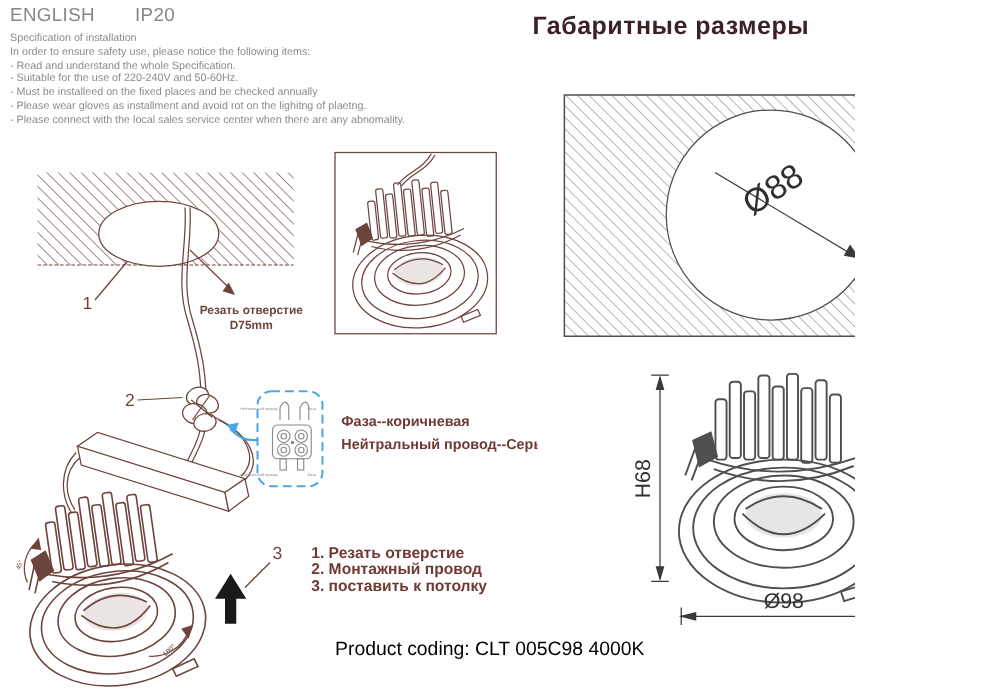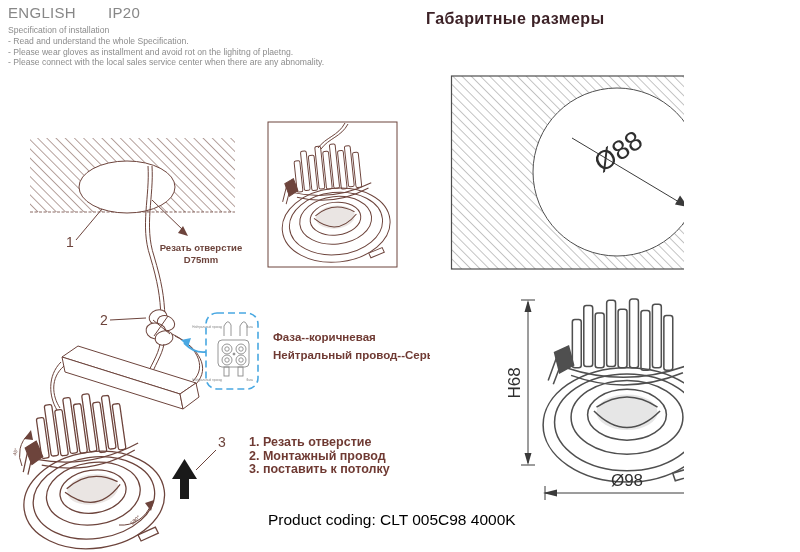--- a/index.html
+++ b/index.html
@@ -3,21 +3,21 @@
 <meta charset="utf-8">
 <style>
   html,body{margin:0;padding:0;background:#ffffff;}
   .canvas{
     position:relative;width:684px;height:552px;background:#ffffff;overflow:hidden;
     font-family:"Liberation Sans","DejaVu Sans",sans-serif;
   }
   .abs{position:absolute;}
   .hdr{font-size:15px;color:#878787;letter-spacing:.3px;}
   .spec{font-size:8.6px;line-height:10.8px;color:#8c8c8c;white-space:nowrap;}
-  .ru-title{font-size:16px;font-weight:600;color:#3c2126;letter-spacing:.4px;}
+  .ru-title{font-size:20px;font-weight:600;color:#3c2126;letter-spacing:.4px;}
   .coding{font-size:15.5px;color:#000000;}
   svg{display:block;}
   svg text{font-family:"Liberation Sans","DejaVu Sans",sans-serif;}
   .maroon-draw{color:#6d443c;}
   .gray-draw{color:#4f4f4f;}
 </style>
 </head>
 <body>
 
 <div class="canvas">
@@ -50,21 +50,24 @@
         </g>
       </symbol>
     </defs>
   </svg>
 
   <div class="abs hdr" style="left:8px;top:4px;">ENGLISH</div>
   <div class="abs hdr" style="left:108px;top:4px;">IP20</div>
 
   <div class="abs spec" style="left:8px;top:25px;">
     <div>Specification of installation</div>
+    <div>In order to ensure safety use, please notice the following items:</div>
     <div>- Read and understand the whole Specification.</div>
+    <div>- Suitable for the use of 220-240V and 50-60Hz.</div>
+    <div>- Must be installeed on the fixed places and be checked annually</div>
     <div>- Please wear gloves as installment and avoid rot on the lighitng of plaetng.</div>
     <div>- Please connect with the local sales service center when there are any abnomality.</div>
   </div>
 
   <div class="abs ru-title" style="left:426px;top:10px;">Габаритные размеры</div>
 
   <svg class="abs maroon-draw" style="left:0;top:110px;" width="430" height="442" viewBox="0 110 430 442">
     <defs>
       <pattern id="hatchM" width="6.5" height="6.5" patternUnits="userSpaceOnUse" patternTransform="rotate(-45)">
         <line x1="0" y1="0" x2="0" y2="6.5" stroke="#6d443c" stroke-width="1"></line>

